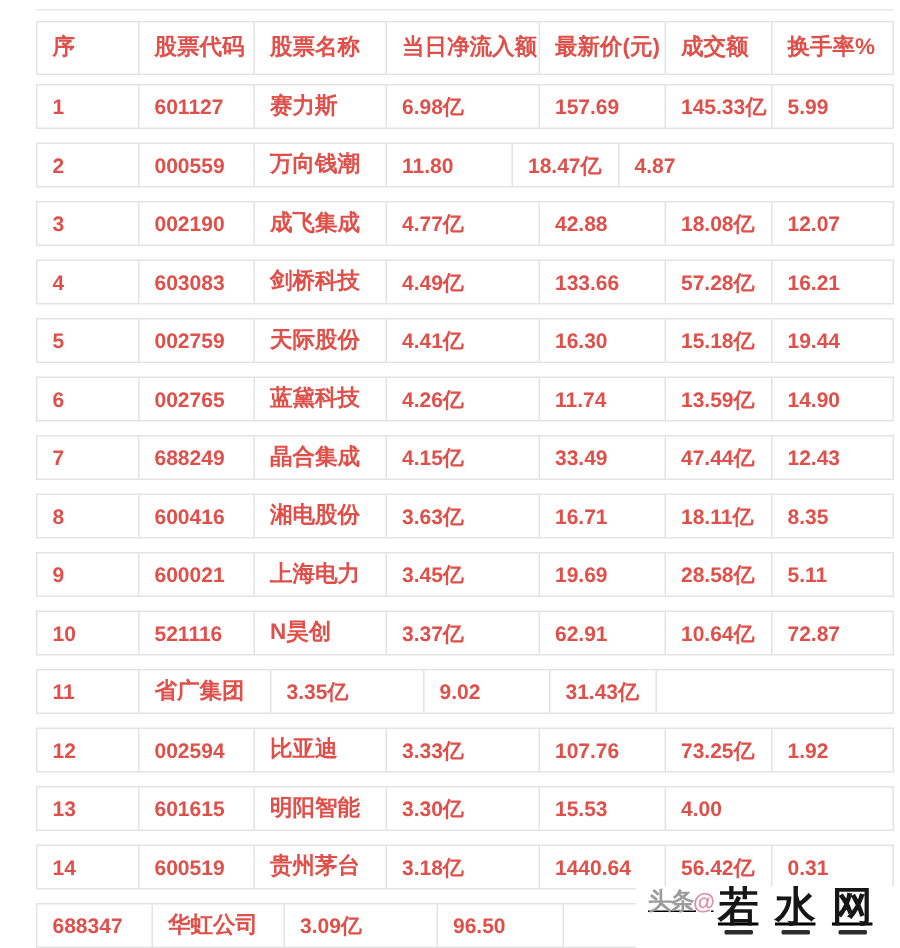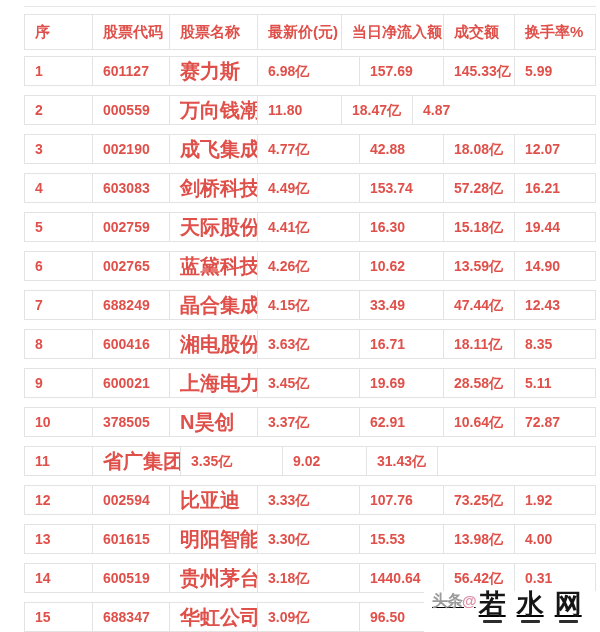--- a/index.html
+++ b/index.html
@@ -57,21 +57,21 @@
     font-size: 14px;
     line-height: 28px;
     border-right: 1px solid #e3e3e3;
   }
   .header .cell {
     font-size: 15px;
     line-height: 34px;
   }
   .c0 { width: 68px; }
   .c1 { width: 77px; }
-  .c2 { width: 88px; font-size: 20px; }
+  .c2 { width: 88px; font-size: 15px; }
   .c3 { width: 102px; }
   .c4 { width: 84px; }
   .c5 { width: 71px; }
   .c6 { flex: 1; border-right: none; }
   
   .watermark {
     position: absolute;
     left: 424px;
     top: 591px;
     width: 176px;
@@ -125,22 +125,22 @@
 
 <div class="page">
 
   <div class="topline"></div>
 
   <div class="table">
     <div class="row header">
       <div class="cell c0">序</div>
       <div class="cell c1">股票代码</div>
       <div class="cell c2">股票名称</div>
+      <div class="cell c3">当日净流入额</div>
       <div class="cell c4">最新价(元)</div>
-      <div class="cell c3">当日净流入额</div>
       <div class="cell c5">成交额</div>
       <div class="cell c6">换手率%</div>
     </div>
     <div>
         <div class="row data-row">
           <div class="cell c0">1</div>
           <div class="cell c1">601127</div>
           <div class="cell c2">赛力斯</div>
           <div class="cell c3">6.98亿</div>
           <div class="cell c4">157.69</div>
@@ -162,39 +162,39 @@
           <div class="cell c3">4.77亿</div>
           <div class="cell c4">42.88</div>
           <div class="cell c5">18.08亿</div>
           <div class="cell c6">12.07</div>
         </div>
         <div class="row data-row">
           <div class="cell c0">4</div>
           <div class="cell c1">603083</div>
           <div class="cell c2">剑桥科技</div>
           <div class="cell c3">4.49亿</div>
-          <div class="cell c4">153.74</div>
+          <div class="cell c4">133.66</div>
           <div class="cell c5">57.28亿</div>
           <div class="cell c6">16.21</div>
         </div>
         <div class="row data-row">
           <div class="cell c0">5</div>
           <div class="cell c1">002759</div>
           <div class="cell c2">天际股份</div>
           <div class="cell c3">4.41亿</div>
           <div class="cell c4">16.30</div>
           <div class="cell c5">15.18亿</div>
           <div class="cell c6">19.44</div>
         </div>
         <div class="row data-row">
           <div class="cell c0">6</div>
           <div class="cell c1">002765</div>
           <div class="cell c2">蓝黛科技</div>
           <div class="cell c3">4.26亿</div>
-          <div class="cell c4">10.62</div>
+          <div class="cell c4">11.74</div>
           <div class="cell c5">13.59亿</div>
           <div class="cell c6">14.90</div>
         </div>
         <div class="row data-row">
           <div class="cell c0">7</div>
           <div class="cell c1">688249</div>
           <div class="cell c2">晶合集成</div>
           <div class="cell c3">4.15亿</div>
           <div class="cell c4">33.49</div>
           <div class="cell c5">47.44亿</div>
@@ -213,21 +213,21 @@
           <div class="cell c0">9</div>
           <div class="cell c1">600021</div>
           <div class="cell c2">上海电力</div>
           <div class="cell c3">3.45亿</div>
           <div class="cell c4">19.69</div>
           <div class="cell c5">28.58亿</div>
           <div class="cell c6">5.11</div>
         </div>
         <div class="row data-row">
           <div class="cell c0">10</div>
-          <div class="cell c1">378505</div>
+          <div class="cell c1">521116</div>
           <div class="cell c2">N昊创</div>
           <div class="cell c3">3.37亿</div>
           <div class="cell c4">62.91</div>
           <div class="cell c5">10.64亿</div>
           <div class="cell c6">72.87</div>
         </div>
         <div class="row data-row">
           <div class="cell c0">11</div>
           <div class="cell c2">省广集团</div>
           <div class="cell c3">3.35亿</div>
@@ -242,34 +242,32 @@
           <div class="cell c4">107.76</div>
           <div class="cell c5">73.25亿</div>
           <div class="cell c6">1.92</div>
         </div>
         <div class="row data-row">
           <div class="cell c0">13</div>
           <div class="cell c1">601615</div>
           <div class="cell c2">明阳智能</div>
           <div class="cell c3">3.30亿</div>
           <div class="cell c4">15.53</div>
-          <div class="cell c5">13.98亿</div>
           <div class="cell c6">4.00</div>
         </div>
         <div class="row data-row">
           <div class="cell c0">14</div>
           <div class="cell c1">600519</div>
           <div class="cell c2">贵州茅台</div>
           <div class="cell c3">3.18亿</div>
           <div class="cell c4">1440.64</div>
           <div class="cell c5">56.42亿</div>
           <div class="cell c6">0.31</div>
         </div>
         <div class="row data-row">
-          <div class="cell c0">15</div>
           <div class="cell c1">688347</div>
           <div class="cell c2">华虹公司</div>
           <div class="cell c3">3.09亿</div>
           <div class="cell c4">96.50</div>
           <div class="cell c5"></div>
           <div class="cell c6"></div>
         </div>
       </div>
   </div>
 

